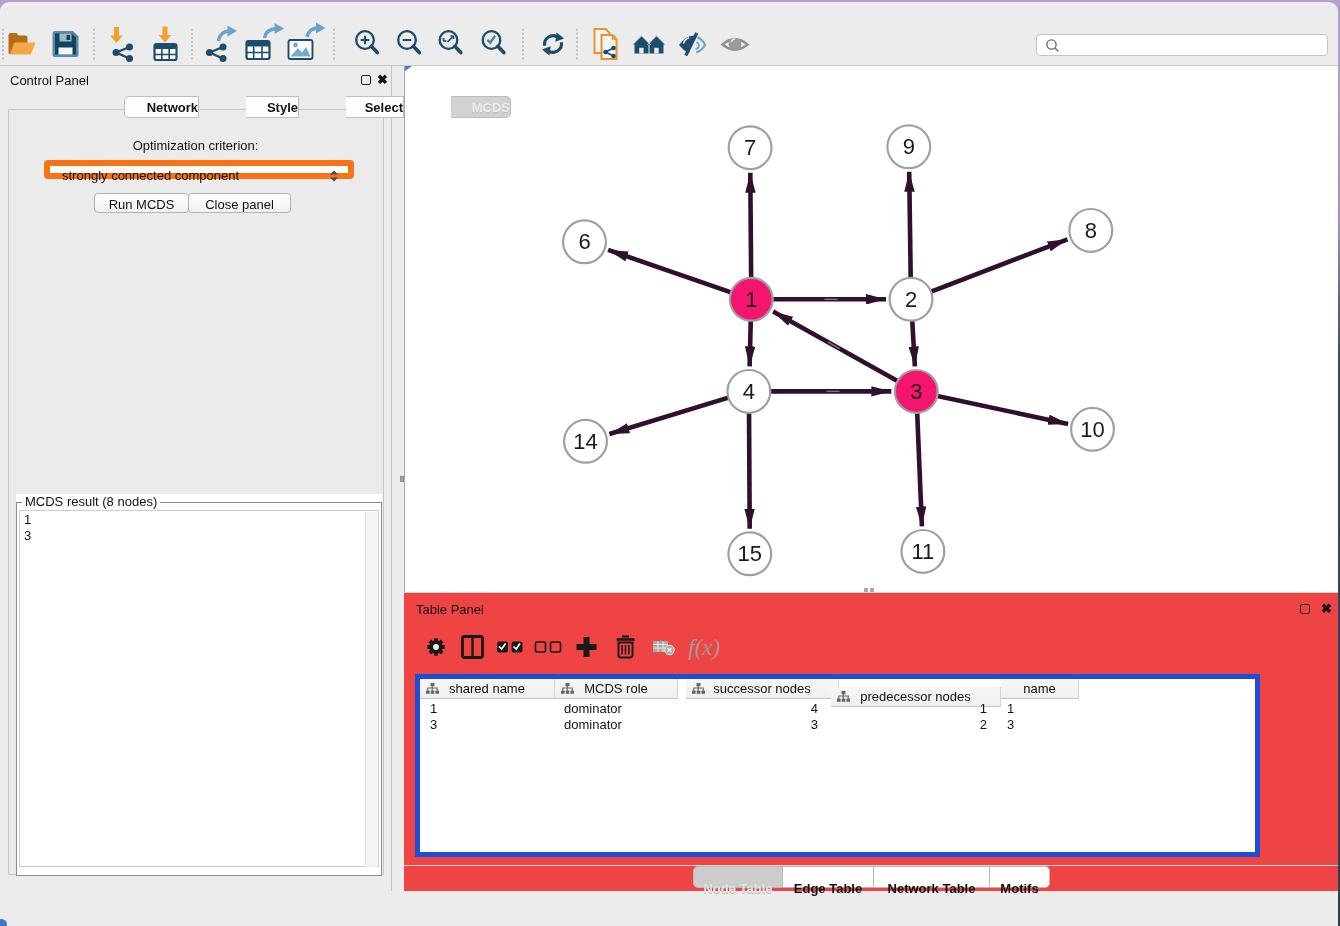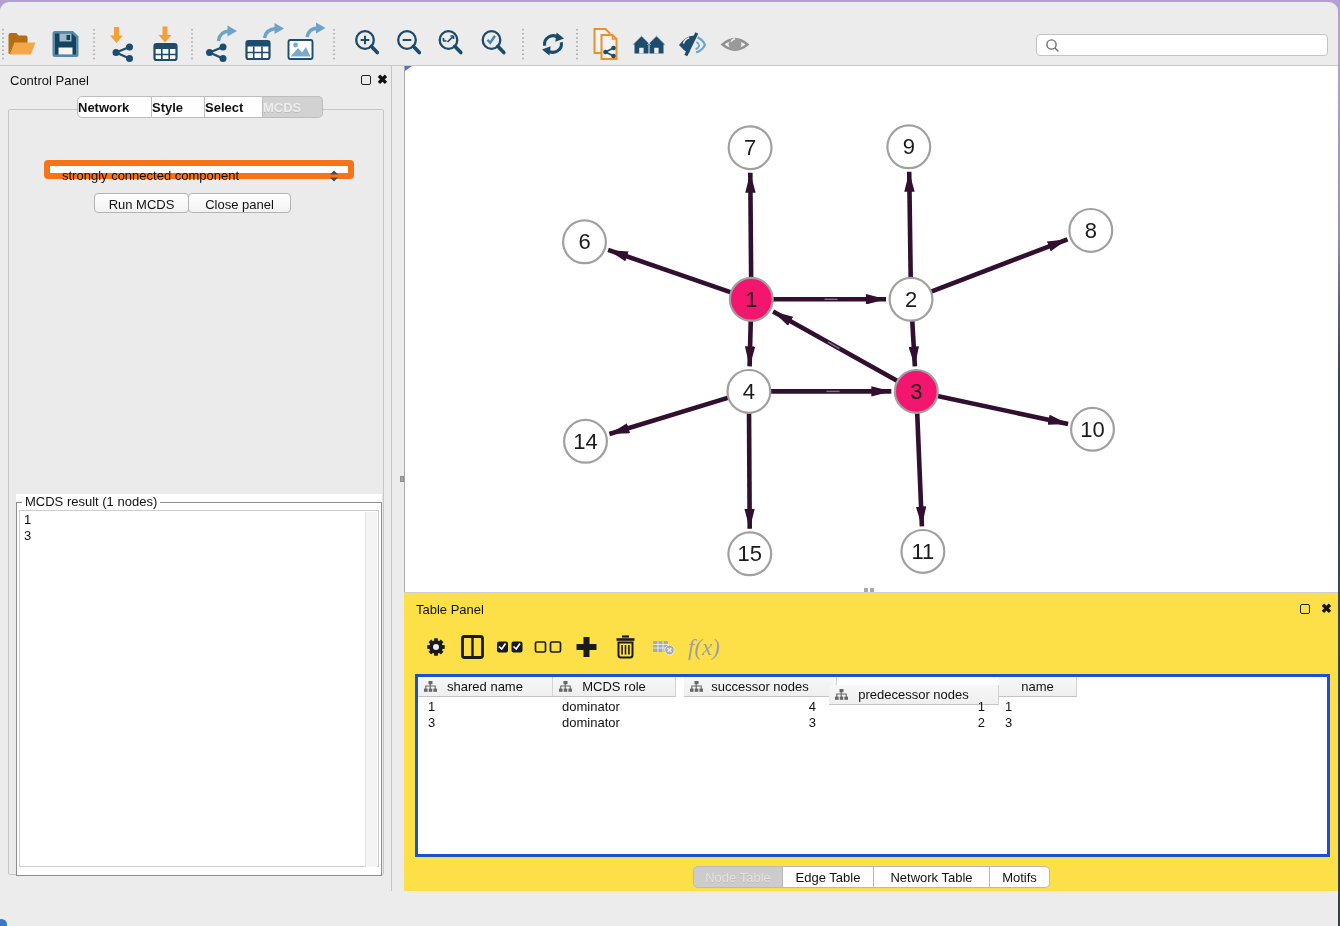--- a/index.html
+++ b/index.html
@@ -14,48 +14,48 @@
 
 #toolbar { position:absolute; left:0; top:20px; width:100%; height:44px; background:#ececec; border-bottom:1px solid #c9c9c9; }
 #searchbox { position:absolute; left:1036px; top:12px; width:292px; height:22px; background:#fff; border:1px solid #c3c3c3; border-radius:4px; }
 
 #ctrl { position:absolute; left:0; top:64px; width:392px; height:825px; background:#ececec; border-right:1px solid #c4c4c4; }
 #ctrl .hdr { position:absolute; left:10px; top:7px; font-size:13px; color:#111; }
 .panefloat { position:absolute; width:10px; height:10px; border:1.6px solid #222; border-radius:2px; }
 .paneclose { position:absolute; font-size:13px; font-weight:700; color:#111; }
 #ctrlbody { position:absolute; left:8px; top:43px; width:376px; height:766px; background:#ebebeb; border:1px solid #c6c6c6; border-radius:2px; }
 #tabs { position:absolute; left:77px; top:30px; height:22px; display:flex; z-index:5; }
-#tabs .tab { font-size:13px; font-weight:700; color:#111; background:#fefefe; border:1px solid #bdbdbd; border-left:none; padding-top:3px; height:22px; text-align:left; }
+#tabs .tab { font-size:13px; font-weight:700; color:#111; background:#fefefe; border:1px solid #bdbdbd; border-left:none; padding-top:3px; height:22px; text-align:right;margin-left:47px; }
 #tabs .tab.first { border-left:1px solid #bdbdbd; border-radius:5px 0 0 5px; }
 #tabs .tab.sel { background:#d2d2d2; color:#eeeeee; border-radius:0 5px 5px 0; text-shadow:0 1px 0 #bbb; }
 #optlabel { position:absolute; left:0; top:72px; width:100%; text-align:center; font-size:13px; color:#111; }
 #combo { position:absolute; left:44px; top:94px; width:310px; height:19px; background:#fff; border:6px solid #f97316; border-radius:4px; font-size:13px; color:#111; padding:2px 0 0 12px; }
 #combo svg { position:absolute; right:8px; top:3px; }
 .btn { position:absolute; height:20px; background:linear-gradient(#ffffff,#f2f2f2); border:1px solid #b3b3b3; border-radius:4px; font-size:13px; color:#111; text-align:center; padding-top:3px; }
 #runbtn { left:94px; top:127px; width:95px; }
 #closebtn { left:188px; top:127px; width:103px; }
 #mcdswhite { position:absolute; left:16px; top:428px; width:366px; height:382px; background:#fff; }
 #mcdsfs { position:absolute; left:16px; top:436px; width:366px; height:374px; border:1px solid #8d8d8d; }
 #mcdslegend { position:absolute; left:5px; top:-9px; background:#fff; padding:0 3px; font-size:13px; color:#111; }
 #mcdstext { position:absolute; left:2px; top:7px; width:360px; height:357px; background:#fff; border:1px solid #cdcdcd; font-size:13px; color:#111; line-height:16px; padding:1px 0 0 4px; }
 #mcdsscroll { position:absolute; right:1px; top:1px; width:12px; height:355px; background:#f4f4f4; border-left:1px solid #e2e2e2; }
 
 #netwin { position:absolute; left:404px; top:64px; width:934px; height:528px; background:#fff; border-left:1px solid #a8a8a8; }
 #nettitle { position:absolute; left:0; top:0; width:100%; height:22px; background:linear-gradient(#f7f7f7,#d8d8d8); border-top:1px solid #cfcfcf; border-bottom:1px solid #a9a9a9; }
 #nettitle .txt { position:absolute; top:4px; width:100%; text-align:center; font-size:13px; font-weight:700; color:#111; }
 .mac { position:absolute; top:4.5px; width:11px; height:11px; border-radius:50%; }
 
-#tablepanel { position:absolute; left:404px; top:590px; width:934px; height:299px; background:#fde047; border-top:1px solid #cfcfcf; }
+#tablepanel { position:absolute; left:404px; top:590px; width:934px; height:299px; background:#ef4444; border-top:1px solid #cfcfcf; }
 #tablepanel .hdr { position:absolute; left:12px; top:9px; font-size:13px; color:#111; }
-#tbl { position:absolute; left:11px; top:81px; width:915px; height:183px; background:#fff; border:3px solid #1d4ed8; }
+#tbl { position:absolute; left:11px; top:81px; width:845px; height:183px; background:#fff; border:5px solid #1d4ed8; }
 .th { position:absolute; top:0; height:20px; background:linear-gradient(#f7f7f7,#efefef); border-right:1px solid #d4d4d4; border-bottom:1px solid #c4c4c4; font-size:13px; color:#111; text-align:center; padding-top:2px; }
 .tree { position:absolute; left:6px; top:4px; width:13px; height:12px; }
 .td { position:absolute; font-size:13px; color:#111; height:16px; }
 #bottabs { position:absolute; left:289px; top:273px; height:22px; display:flex; }
-#bottabs .tab { font-size:13px; font-weight:400; color:#111; background:#fefefe; border:1px solid #b9b9b9; border-left:none; padding-top:3px; height:22px; text-align:center; }
+#bottabs .tab { font-size:13px; font-weight:700; color:#111; background:#fefefe; border:1px solid #b9b9b9; border-left:none; padding-top:14px; height:22px; text-align:center; }
 #bottabs .tab.sel { background:#cccccc; color:#e3e3e3; border-left:1px solid #b9b9b9; border-radius:5px 0 0 5px; text-shadow:0 1px 0 #bbb; }
 #bottabs .tab.last { border-radius:0 5px 5px 0; }
 #tabline { position:absolute; left:0; top:272px; width:100%; height:1px; background:#d8d8d8; }
 
 #statusbar { position:absolute; left:0; top:889px; width:100%; height:35px; background:#ececec; border-top:1px solid #c3c3c3; }
 #listbtn { position:absolute; left:10px; top:7px; width:28px; height:20px; background:#fafafa; border:1px solid #b9b9b9; }
 #membtn { position:absolute; left:1254px; top:5px; width:75px; height:24px; background:#f7f7f7; border:1px solid #b1b1b1; font-size:13px; color:#111; text-align:center; padding-top:4px; }
 #memdot { display:inline-block; width:11px; height:11px; border-radius:50%; background:#1d9c3c; margin-right:4px; vertical-align:-1.5px; }
 </style>
 </head>
@@ -229,31 +229,32 @@
     <div class="hdr">Control Panel</div>
     <div class="panefloat" style="left:361px; top:9px;"></div>
     <div class="paneclose" style="left:377px; top:6px;">✖</div>
     <div id="ctrlbody"></div>
     <div id="tabs">
       <div class="tab first" style="width:75px">Network</div>
       <div class="tab" style="width:53px">Style</div>
       <div class="tab" style="width:58px">Select</div>
       <div class="tab sel" style="width:60px">MCDS</div>
     </div>
+    <div id="optlabel">Optimization criterion:</div>
     <div id="combo">strongly connected component
       <svg width="12" height="14" viewBox="0 0 12 14">
           <path d="M2 5.4 L6 1.4 L10 5.4 Z" fill="#4a4a4a"></path>
           <path d="M2 8.6 L6 12.6 L10 8.6 Z" fill="#4a4a4a"></path>
         </svg>
     </div>
     <div class="btn" id="runbtn">Run MCDS</div>
     <div class="btn" id="closebtn">Close panel</div>
     <div id="mcdswhite"></div>
     <div id="mcdsfs">
-      <div id="mcdslegend">MCDS result (1 nodes)</div>
+      <div id="mcdslegend">MCDS result (8 nodes)</div>
       <div id="mcdstext">1<br>3<div id="mcdsscroll"></div></div>
     </div>
   </div>
 
   <div id="netwin">
     <div style="position:absolute;left:0;top:0;width:0;height:0;border-top:5px solid #4a78d4;border-right:7px solid transparent;z-index:3"></div>
     <svg id="graph" width="933.5" height="506" viewBox="404.5 86 933.5 506" style="position:absolute;left:0;top:22px;">
       <defs>
         <marker id="arr" viewBox="0 0 20 10.4" refX="20" refY="5.2" markerWidth="20" markerHeight="10.4" markerUnits="userSpaceOnUse" orient="auto">
           <path d="M0 0 L20 5.2 L0 10.4 Z" fill="#30102e"></path>

